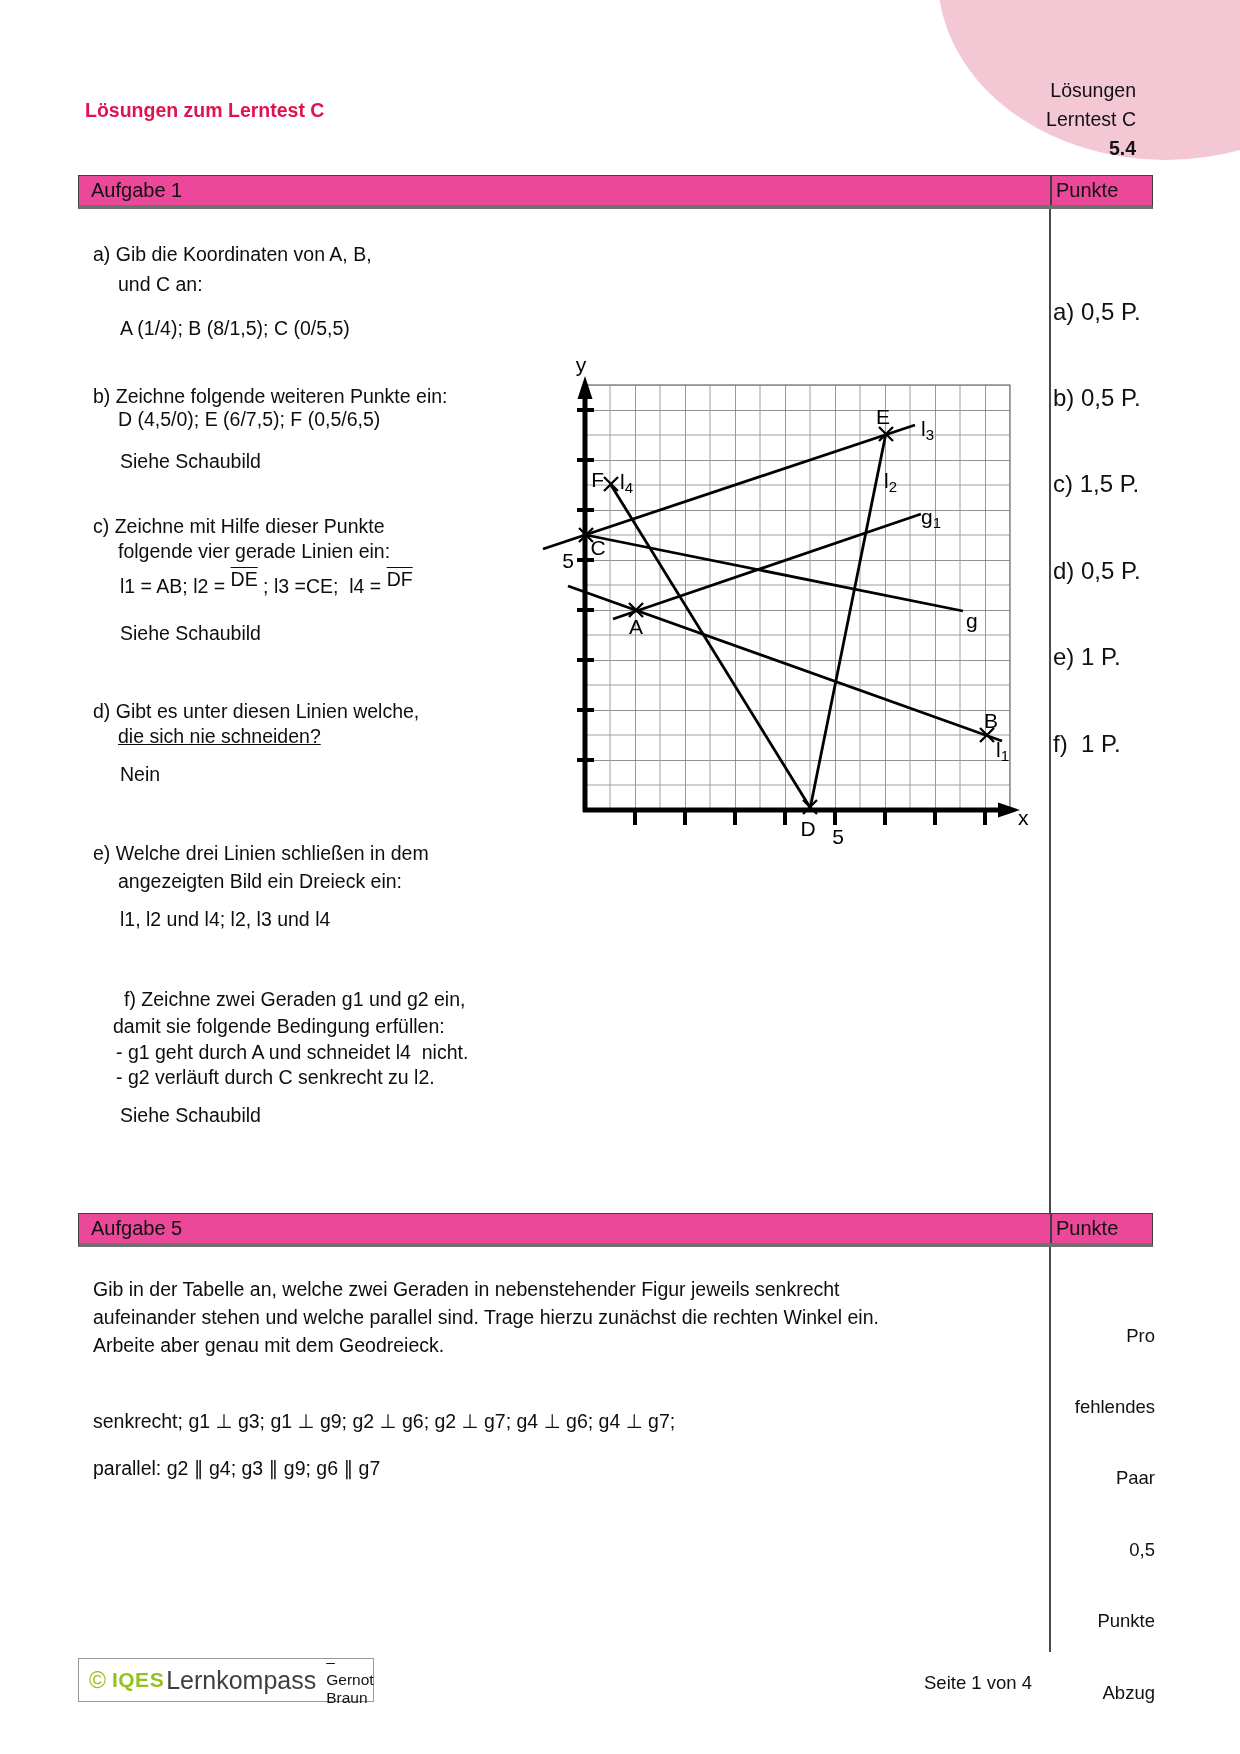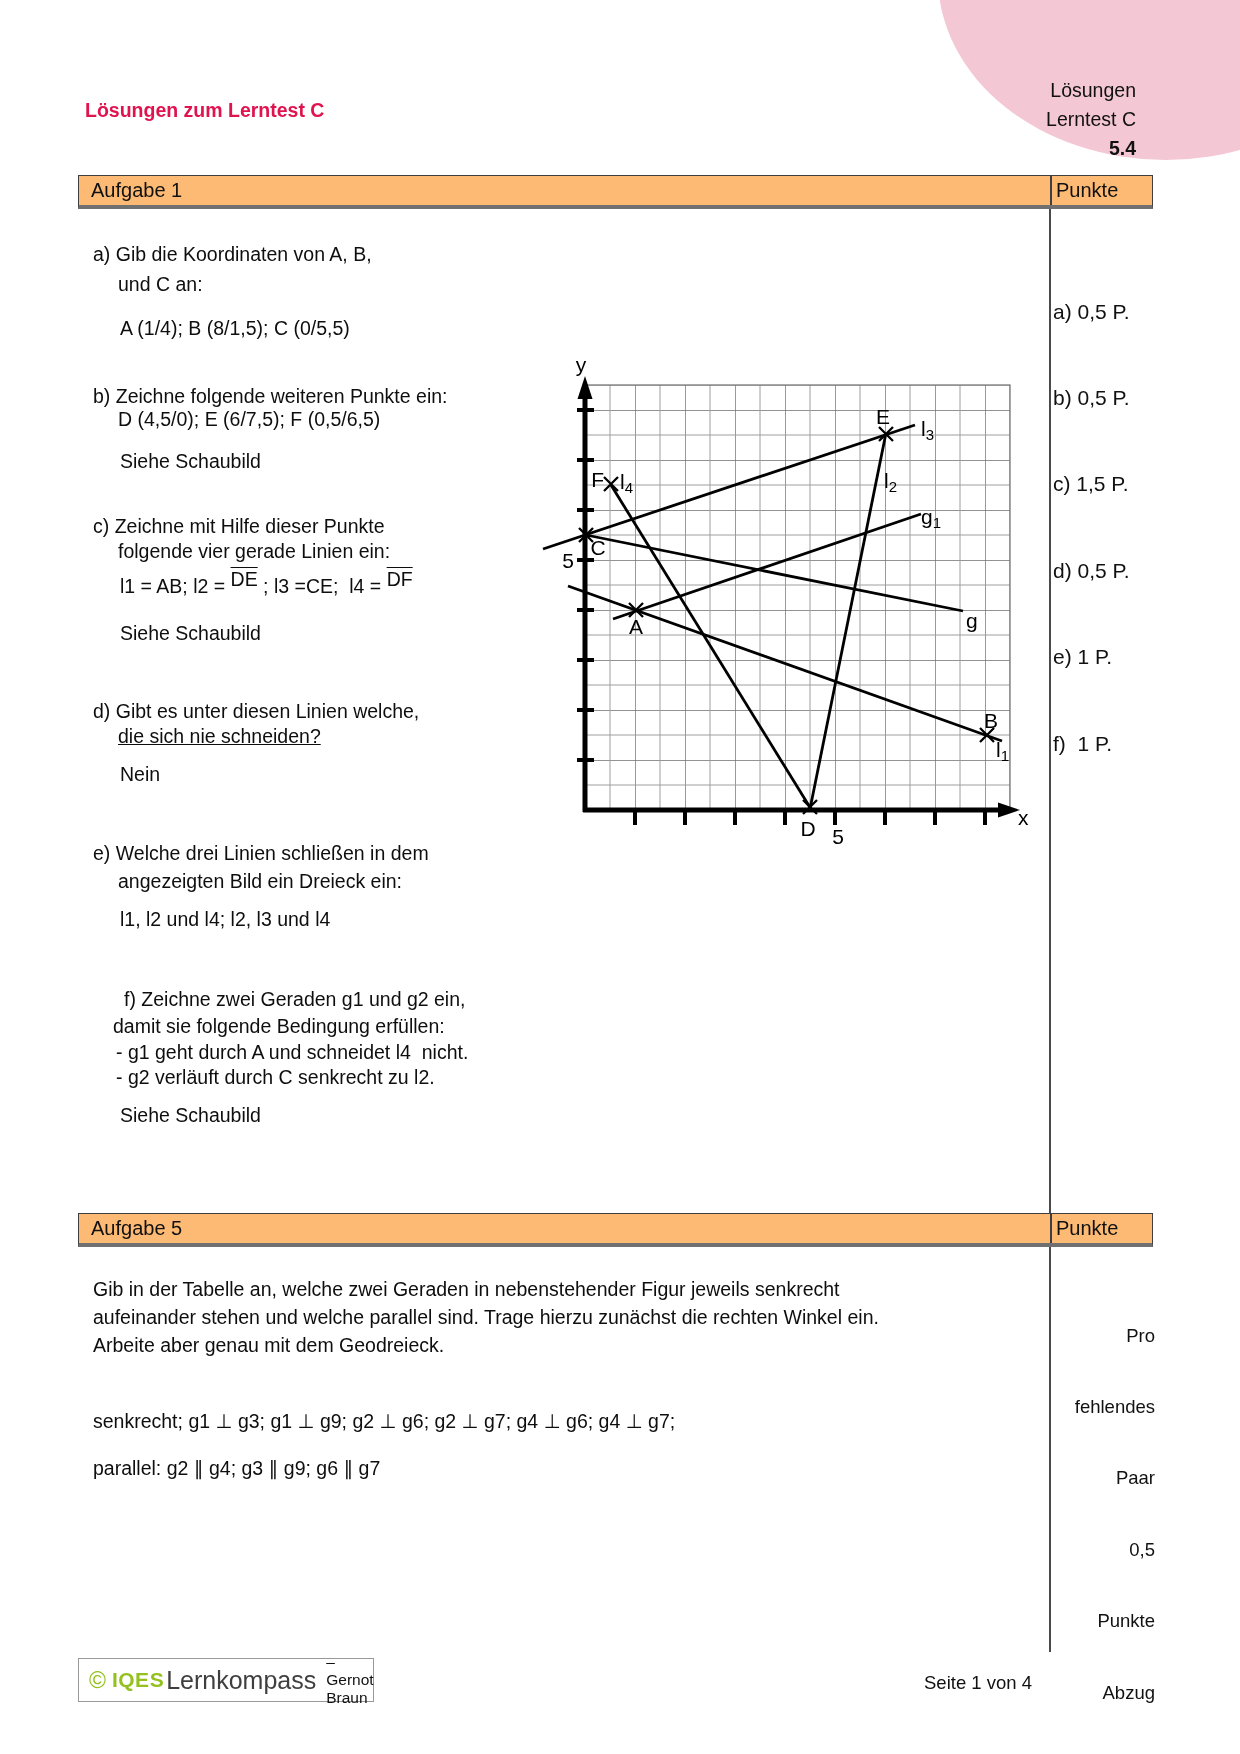--- a/index.html
+++ b/index.html
@@ -11,28 +11,28 @@
   .t{position:absolute; font-size:19.5px; white-space:pre; color:#0e0e0e;}
   .bold{font-weight:bold;}
   .red{color:var(--accent-red,#e0134f); font-weight:bold;}
   
   .corner-ellipse{position:absolute; left:938px; top:-205px; width:455px; height:365px;
     border-radius:50%; background:var(--corner-pink,#f3c7d4); z-index:0;}
   .corner-text{position:absolute; right:104px; top:76px; text-align:right;
     font-size:19.5px; line-height:29px; z-index:1; white-space:pre;}
   
   .bar{position:absolute; left:78px; width:1075px; height:34px; box-sizing:border-box;
-    background:#fdba74; border:1.5px solid #3f3f3f; border-bottom:4px solid #707070;
+    background:#ec4899; border:1.5px solid #3f3f3f; border-bottom:4px solid #707070;
     z-index:2;}
   .bar .bar-label{position:absolute; left:12px; top:3px; font-size:20px;}
   .bar .bar-div{position:absolute; left:971px; top:0; bottom:0; width:1.5px; background:#3f3f3f;}
   .bar .bar-points{position:absolute; left:977px; top:3px; font-size:20px;}
   .col-divider{position:absolute; left:1049px; top:175px; width:1.5px; height:1477px;
     background:#4a4a4a; z-index:1;}
-  .points-list{position:absolute; left:1053px; top:240px; font-size:21px;
+  .points-list{position:absolute; left:1053px; top:240px; font-size:24px;
     line-height:28.8px; white-space:pre;}
   .note-col{position:absolute; left:1049px; top:1276px; width:106px; text-align:right;
     font-size:18.5px; line-height:23.8px; white-space:pre;}
   .ovl{position:relative; top:-7px; text-decoration:overline;}
   .figure{position:absolute; left:505px; top:340px; width:545px; height:535px; z-index:1;}
   .figure text{font-family:"Liberation Sans", sans-serif; font-size:21px; fill:#000;}
   .figure .sub{font-size:15px;}
   
   .footer-box{position:absolute; left:78px; top:1658px; width:296px; height:44px;
     box-sizing:border-box; border:1.5px solid #999; display:flex; align-items:center;

